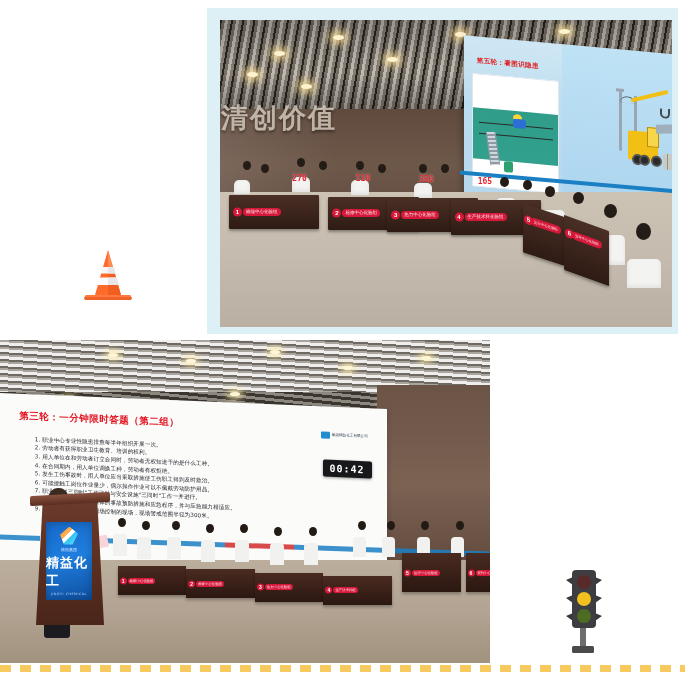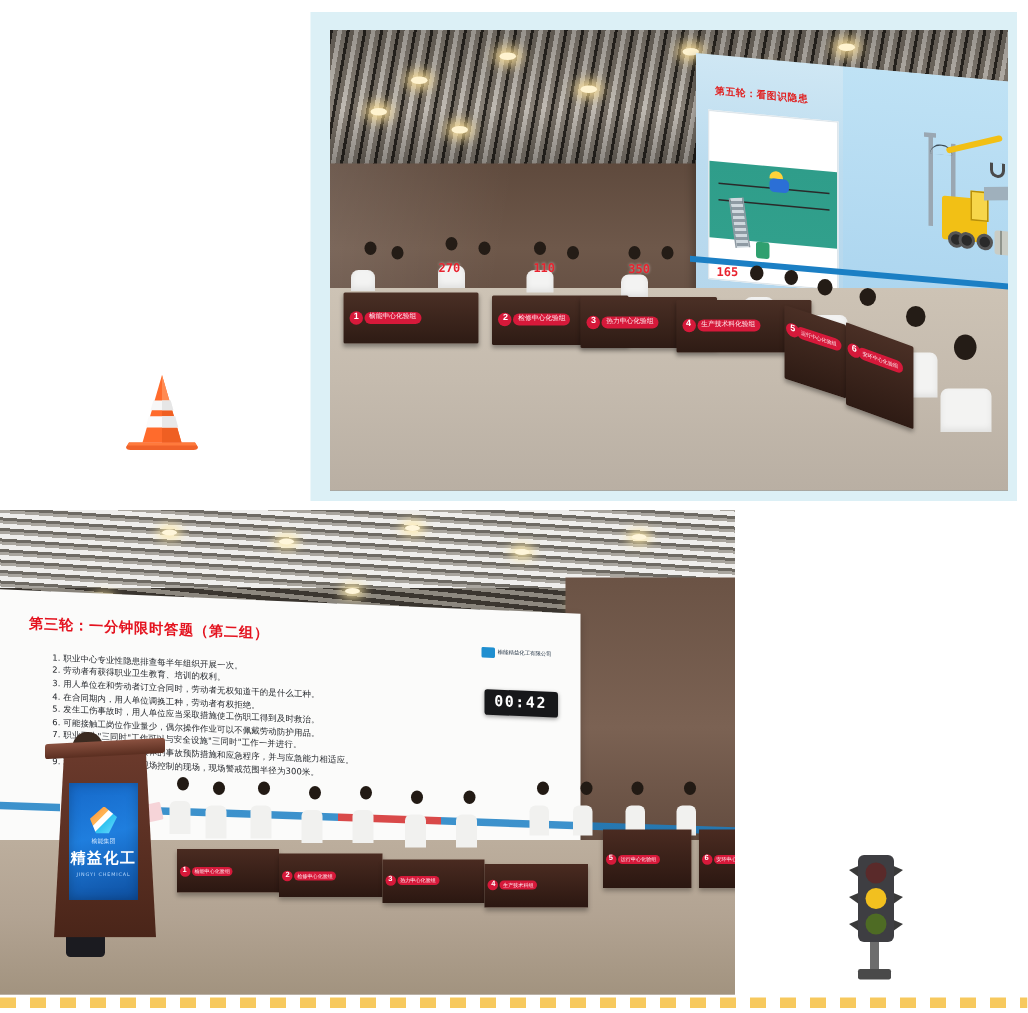--- a/index.html
+++ b/index.html
@@ -252,21 +252,21 @@
     background: linear-gradient(165deg,#1669c9 0%, #1f7ede 45%, #0e4fa0 100%);
     display: flex; flex-direction: column; align-items: center; justify-content: center;
     gap: 2px; box-shadow: inset 0 0 8px rgba(0,0,0,.25);
   }
   .b-sign-mark {
     width: 18px; height: 18px;
     background: linear-gradient(135deg,#ff8a2b 0%, #ffb657 40%, #ffffff 41%, #ffffff 55%, #2ec2f0 56%, #6ddcff 100%);
     clip-path: polygon(52% 0%, 100% 40%, 70% 100%, 22% 100%, 0% 46%);
   }
   .b-sign-sub { font-size: 4px; color: #cfe6ff; font-family: "DejaVu Sans", sans-serif; }
-  .b-sign-name { font-size: 10px; color: #ffffff; font-weight: 700; font-family: "DejaVu Sans", sans-serif; letter-spacing: 1px; }
+  .b-sign-name { font-size: 13px; color: #ffffff; font-weight: 700; font-family: "DejaVu Sans", sans-serif; letter-spacing: 1px; }
   .b-sign-en { font-size: 3.2px; color: #bcdcff; letter-spacing: .6px; font-family: "DejaVu Sans", sans-serif; }
   .b-desk {
     position: absolute; background: linear-gradient(180deg,#4a2b21,#2b1711);
     box-shadow: 0 2px 3px rgba(0,0,0,.3);
   }
   .b-badge {
     position: absolute; left: 2px; top: 50%; transform: translateY(-50%);
     width: 7px; height: 7px; border-radius: 50%;
     background: #d6193a; color: #fff; font-size: 5px; line-height: 7px; text-align: center; font-weight: 700;
   }
@@ -323,20 +323,21 @@
       <div class="t-light" style="left:25%;top:5%"></div>
       <div class="t-light" style="left:37%;top:12%"></div>
       <div class="t-light" style="left:52%;top:4%"></div>
       <div class="t-light" style="left:63%;top:9%"></div>
       <div class="t-light" style="left:75%;top:3%"></div>
       <div class="t-light" style="left:6%;top:17%"></div>
       <div class="t-light" style="left:18%;top:21%"></div>
 
       <div class="t-wall"></div>
       <div class="t-wall-sheen"></div>
+      <div class="t-wall-text">清创价值</div>
       <div class="t-door"></div>
 
       <div class="t-screen">
         <div class="t-screen-title">第五轮：看图识隐患</div>
 
         <div class="t-panel-left">
           <div class="sky"></div>
           <div class="water"></div>
           <div class="t-wire"></div>
           <div class="t-wire2"></div>

